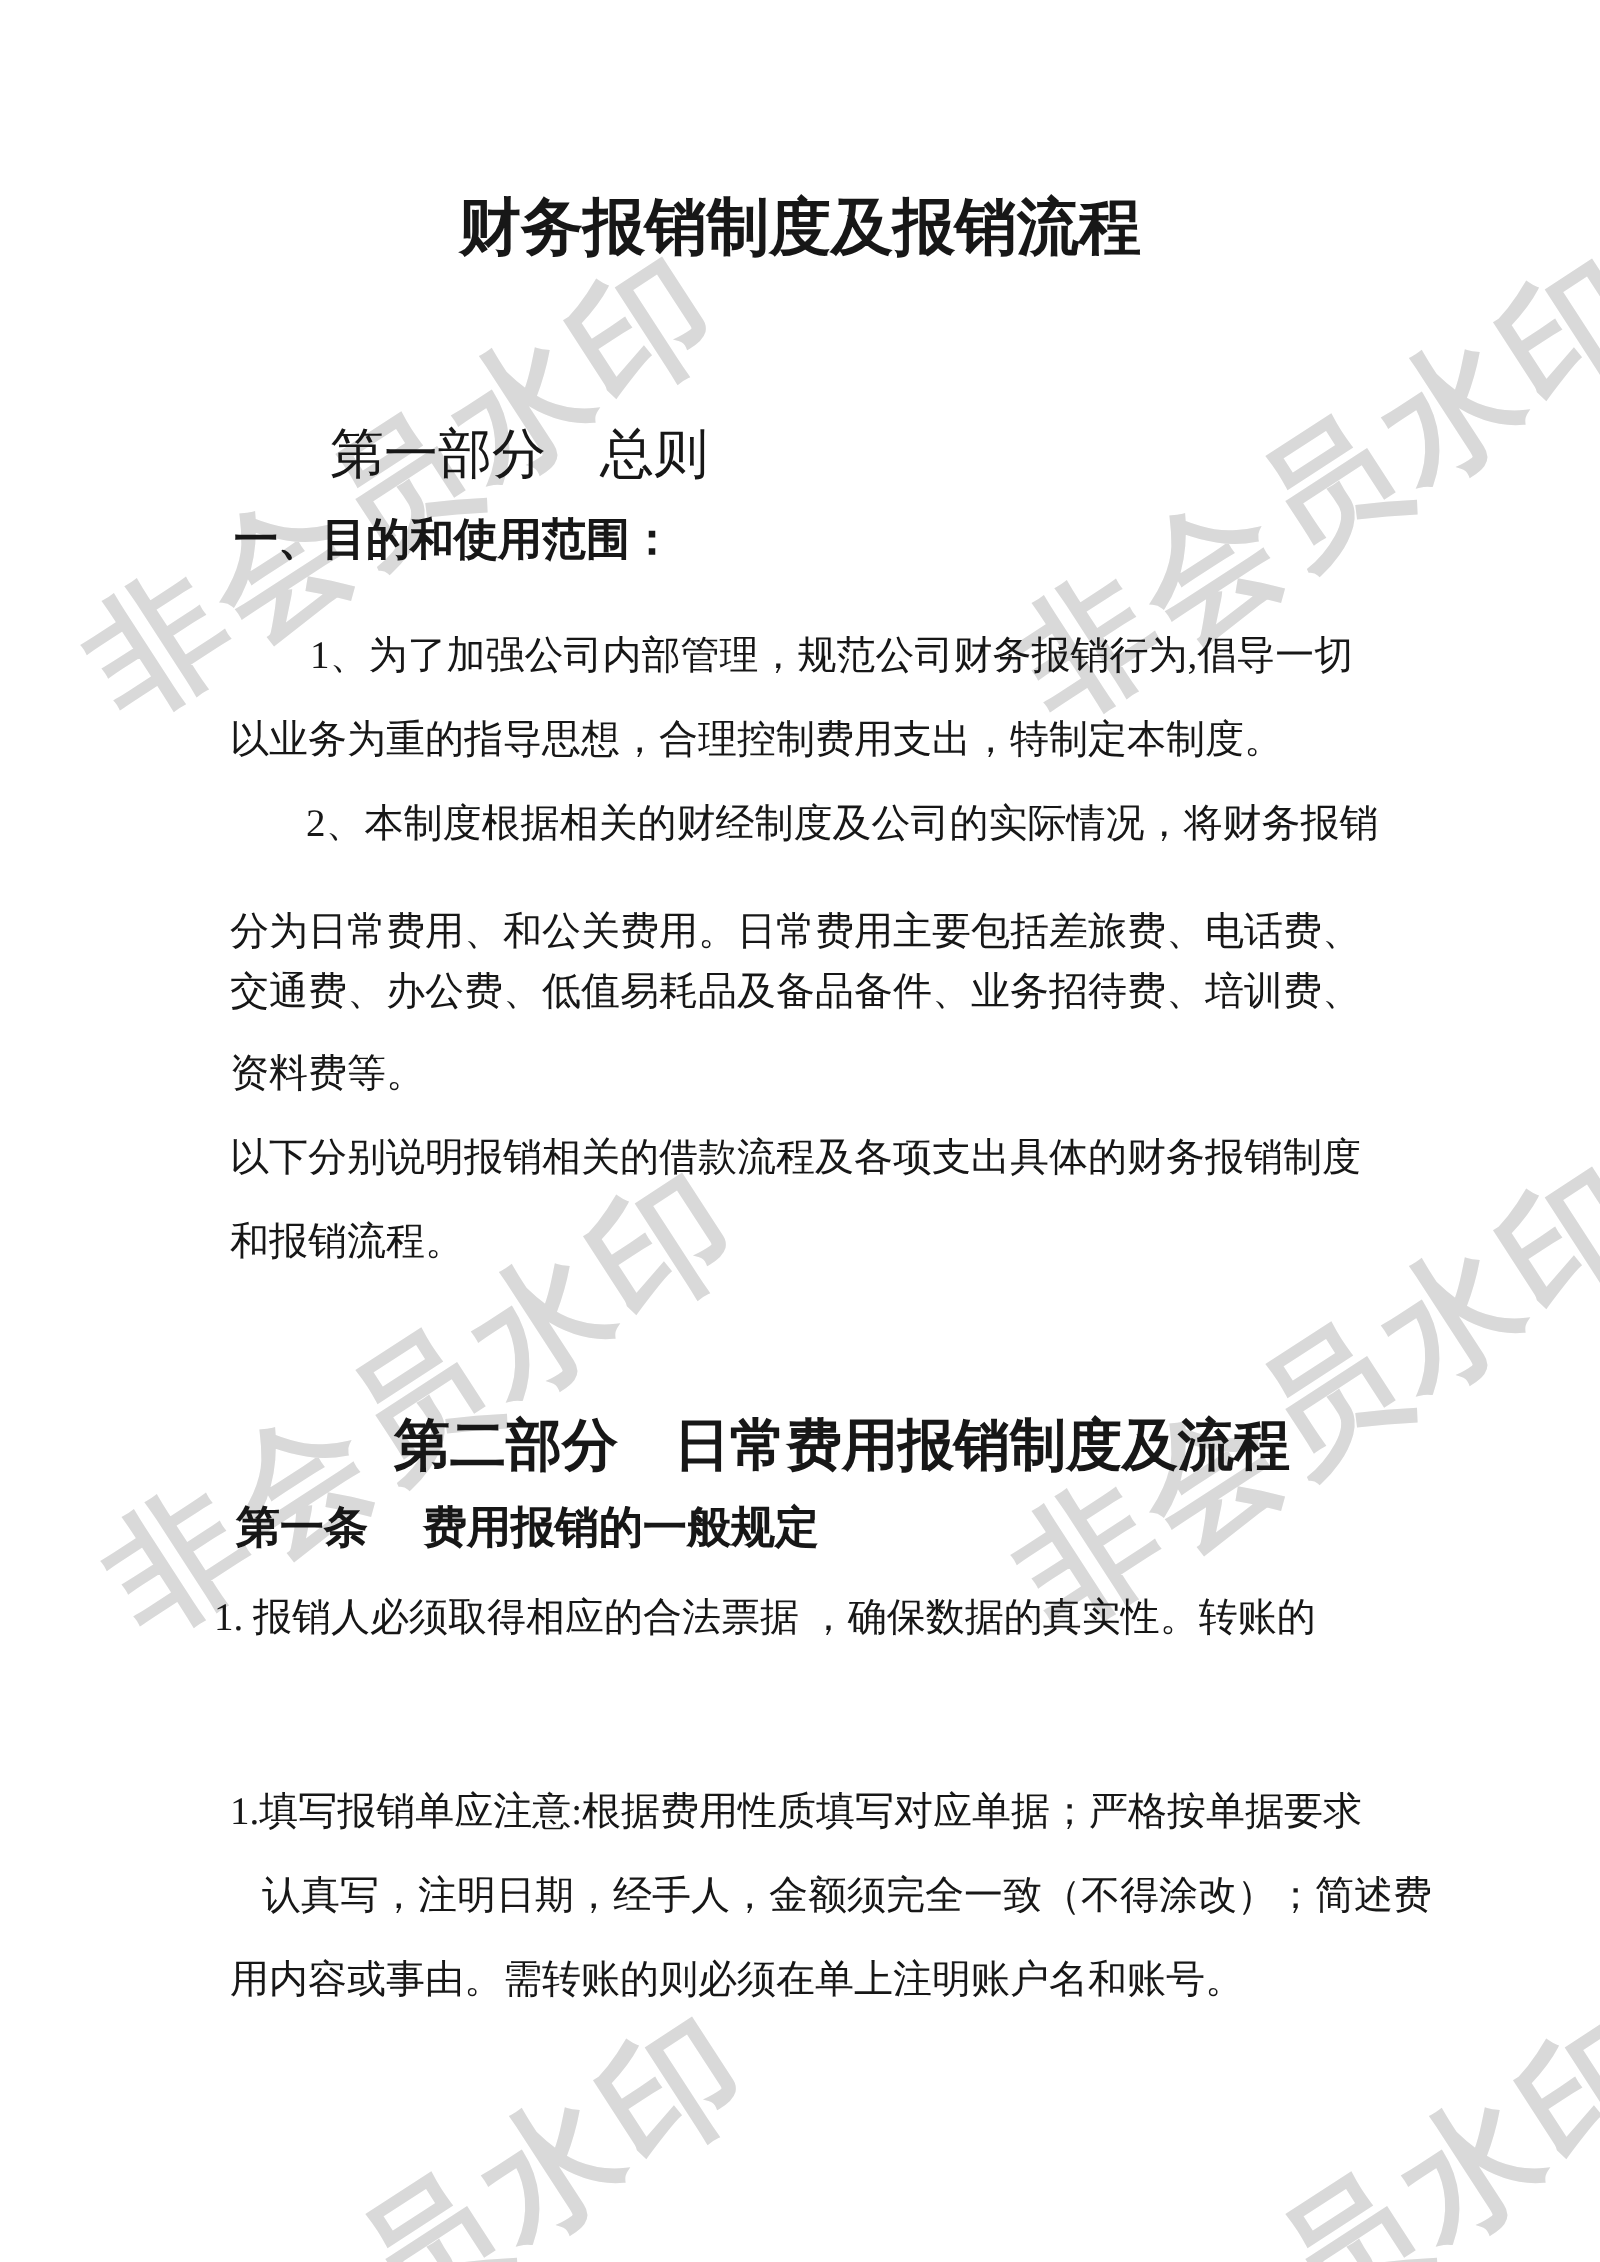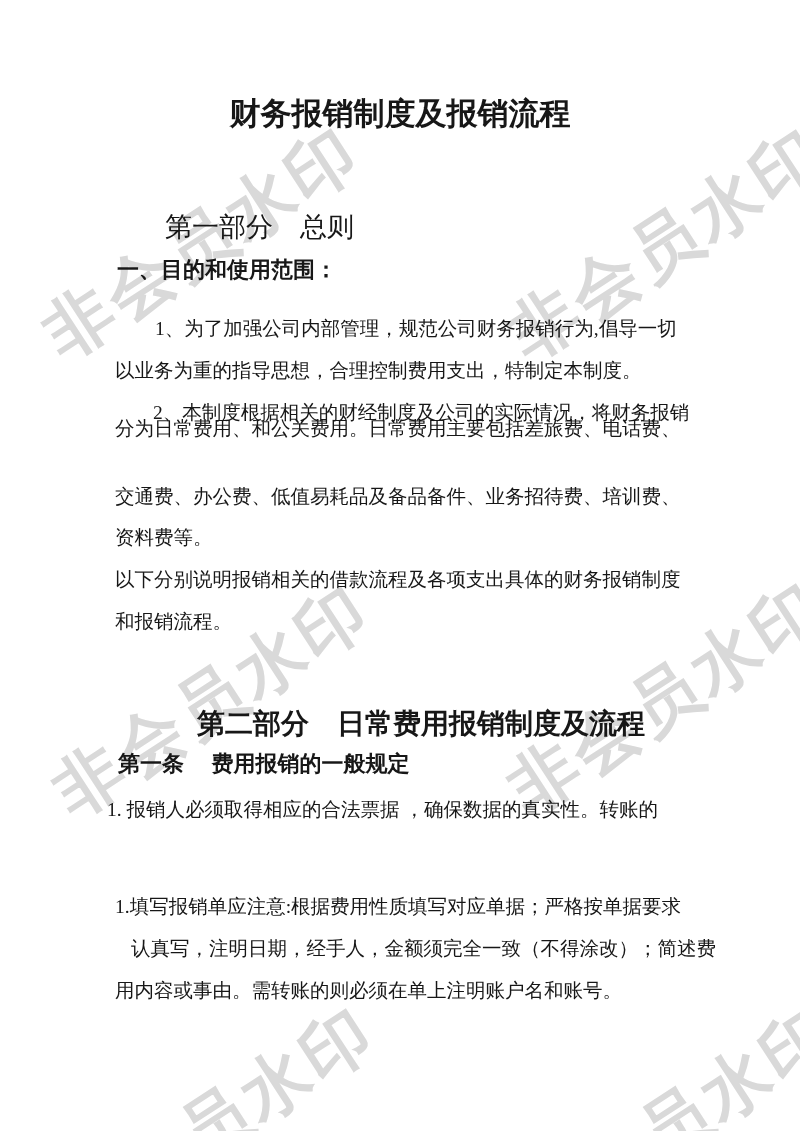--- a/index.html
+++ b/index.html
@@ -50,21 +50,21 @@
   <div class="line t-title" style="top:96px;">财务报销制度及报销流程</div>
 
   <div class="line t-part" style="top:212px; left:165px;">第一部分　总则</div>
 
   <div class="line t-sub" style="top:257px; left:117px;">一、目的和使用范围：</div>
 
   <div class="line t-body" style="top:318px; left:155px;">1、为了加强公司内部管理，规范公司财务报销行为,倡导一切</div>
   <div class="line t-body" style="top:360px; left:115px;">以业务为重的指导思想，合理控制费用支出，特制定本制度。</div>
 
   <div class="line t-body" style="top:402px; left:153px;">2、本制度根据相关的财经制度及公司的实际情况，将财务报销</div>
-  <div class="line t-body" style="top:418px; left:115px;">分为日常费用、和公关费用。日常费用主要包括差旅费、电话费、</div>
+  <div class="line t-body" style="top:456px; left:115px;">分为日常费用、和公关费用。日常费用主要包括差旅费、电话费、</div>
   <div class="line t-body" style="top:486px; left:115px;">交通费、办公费、低值易耗品及备品备件、业务招待费、培训费、</div>
   <div class="line t-body" style="top:527px; left:115px;">资料费等。</div>
 
   <div class="line t-body" style="top:569px; left:115px;">以下分别说明报销相关的借款流程及各项支出具体的财务报销制度</div>
   <div class="line t-body" style="top:611px; left:115px;">和报销流程。</div>
 
   <div class="line t-part-bold" style="top:708px; left:165px;margin-left:32px;">第二部分　日常费用报销制度及流程</div>
 
   <div class="line t-art" style="top:751px; left:118px;">第一条　 费用报销的一般规定</div>
 

